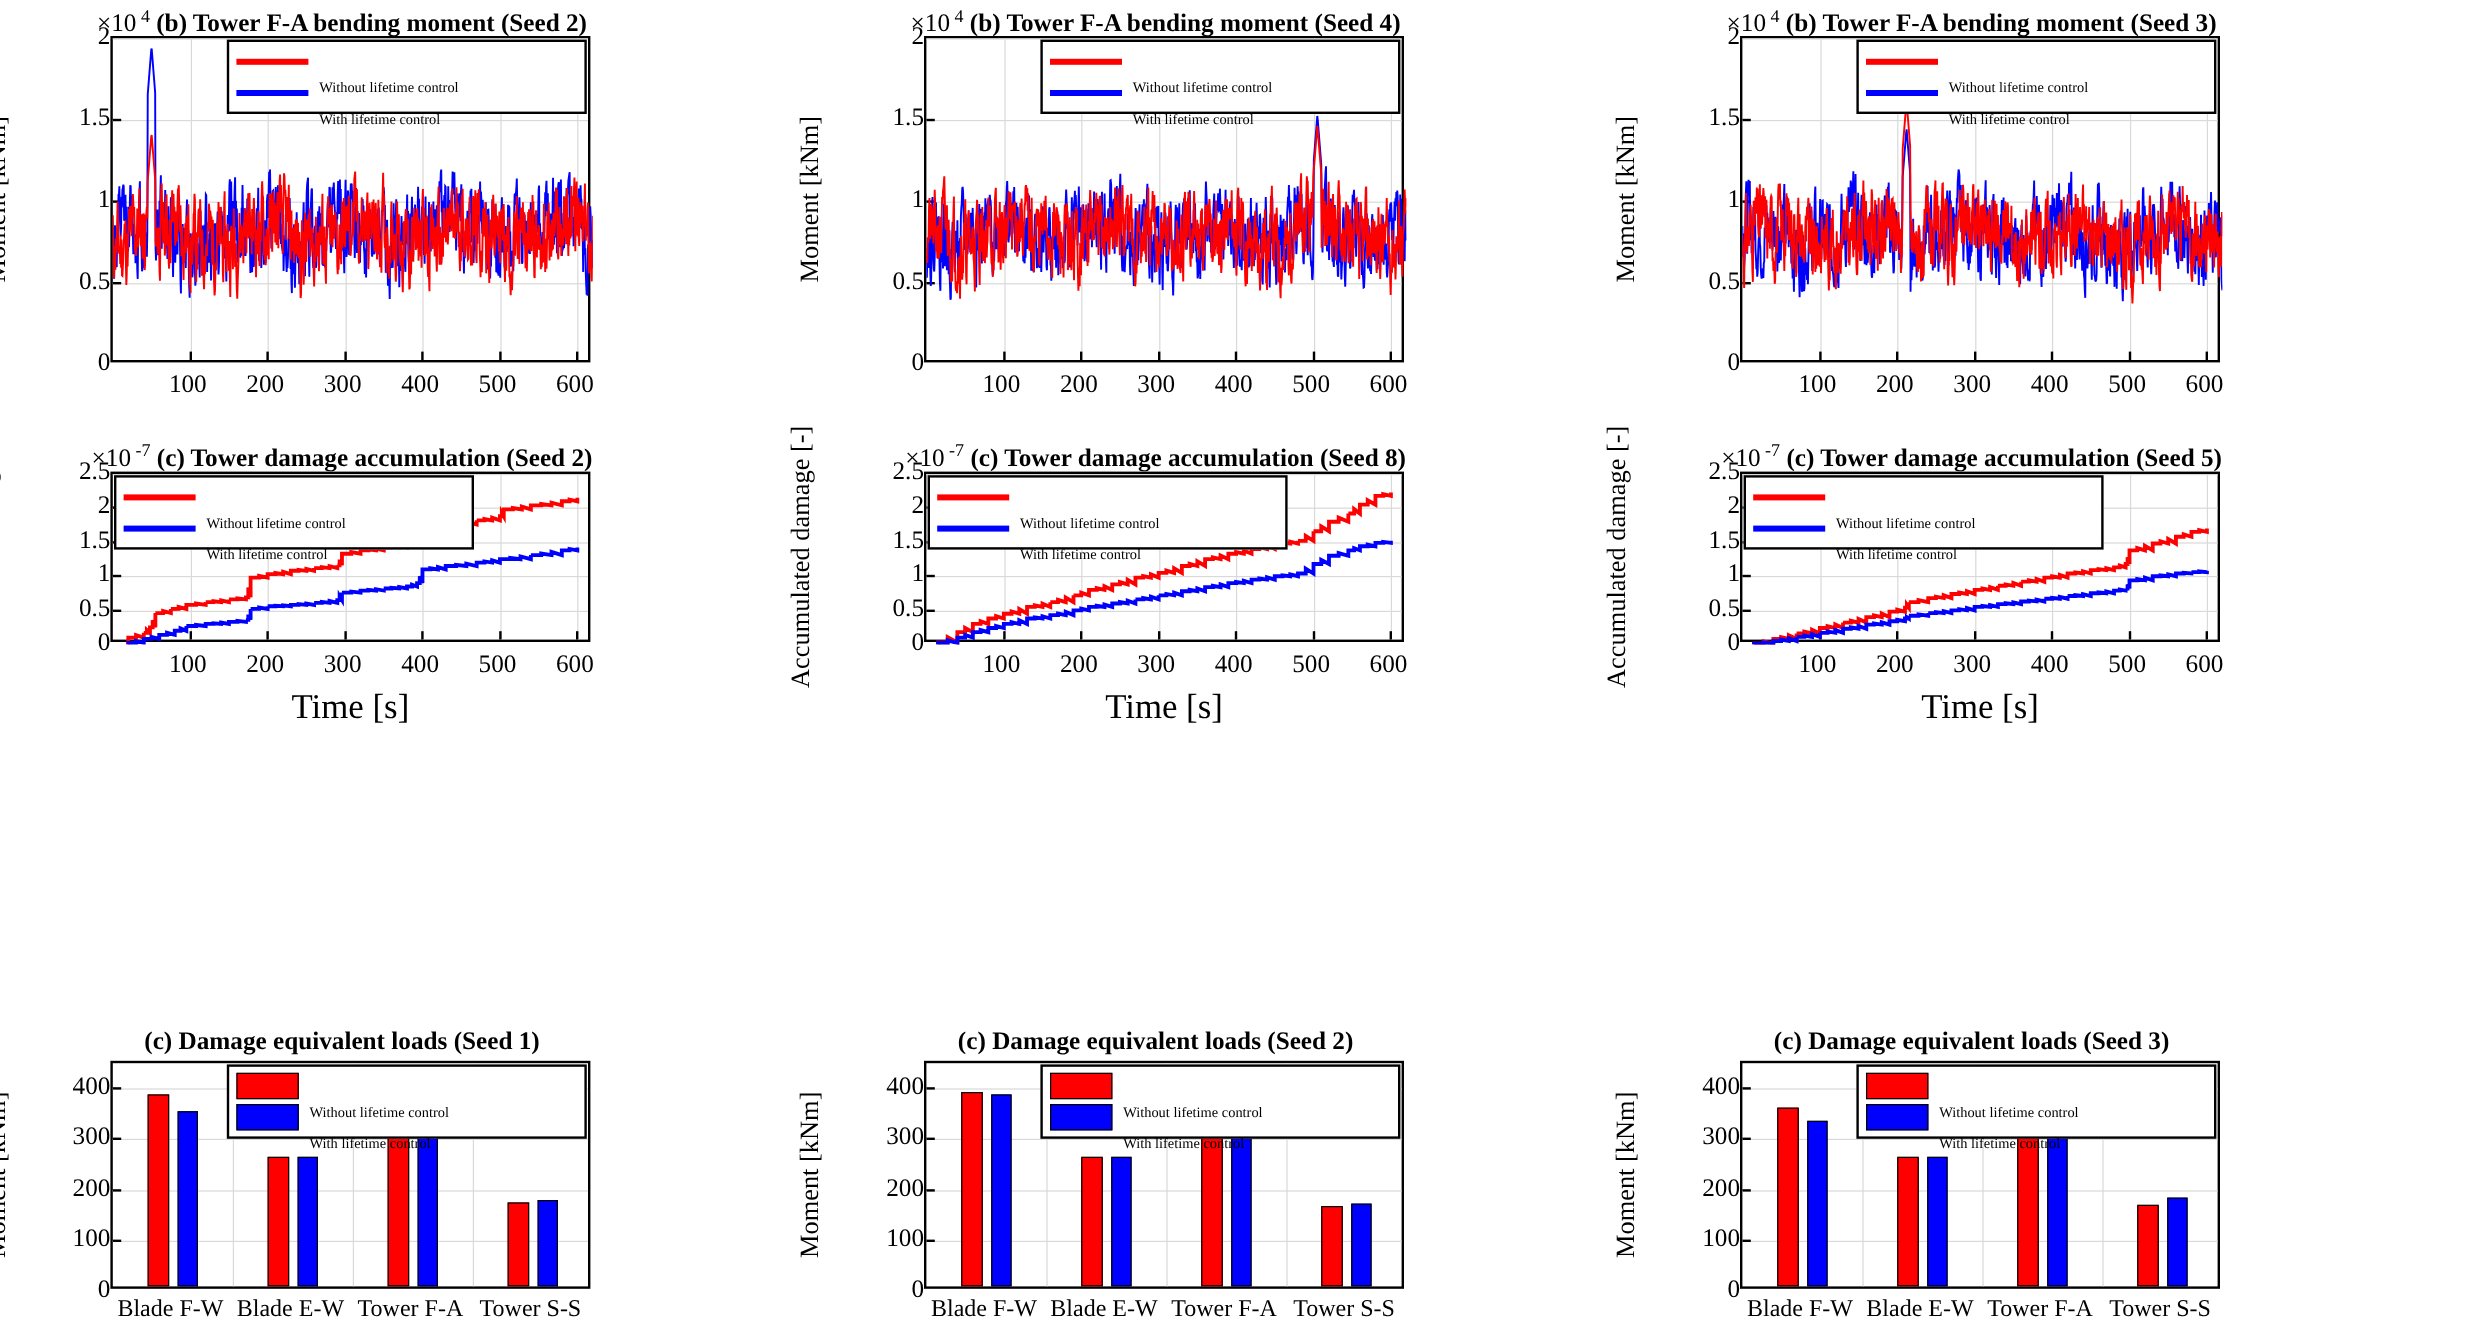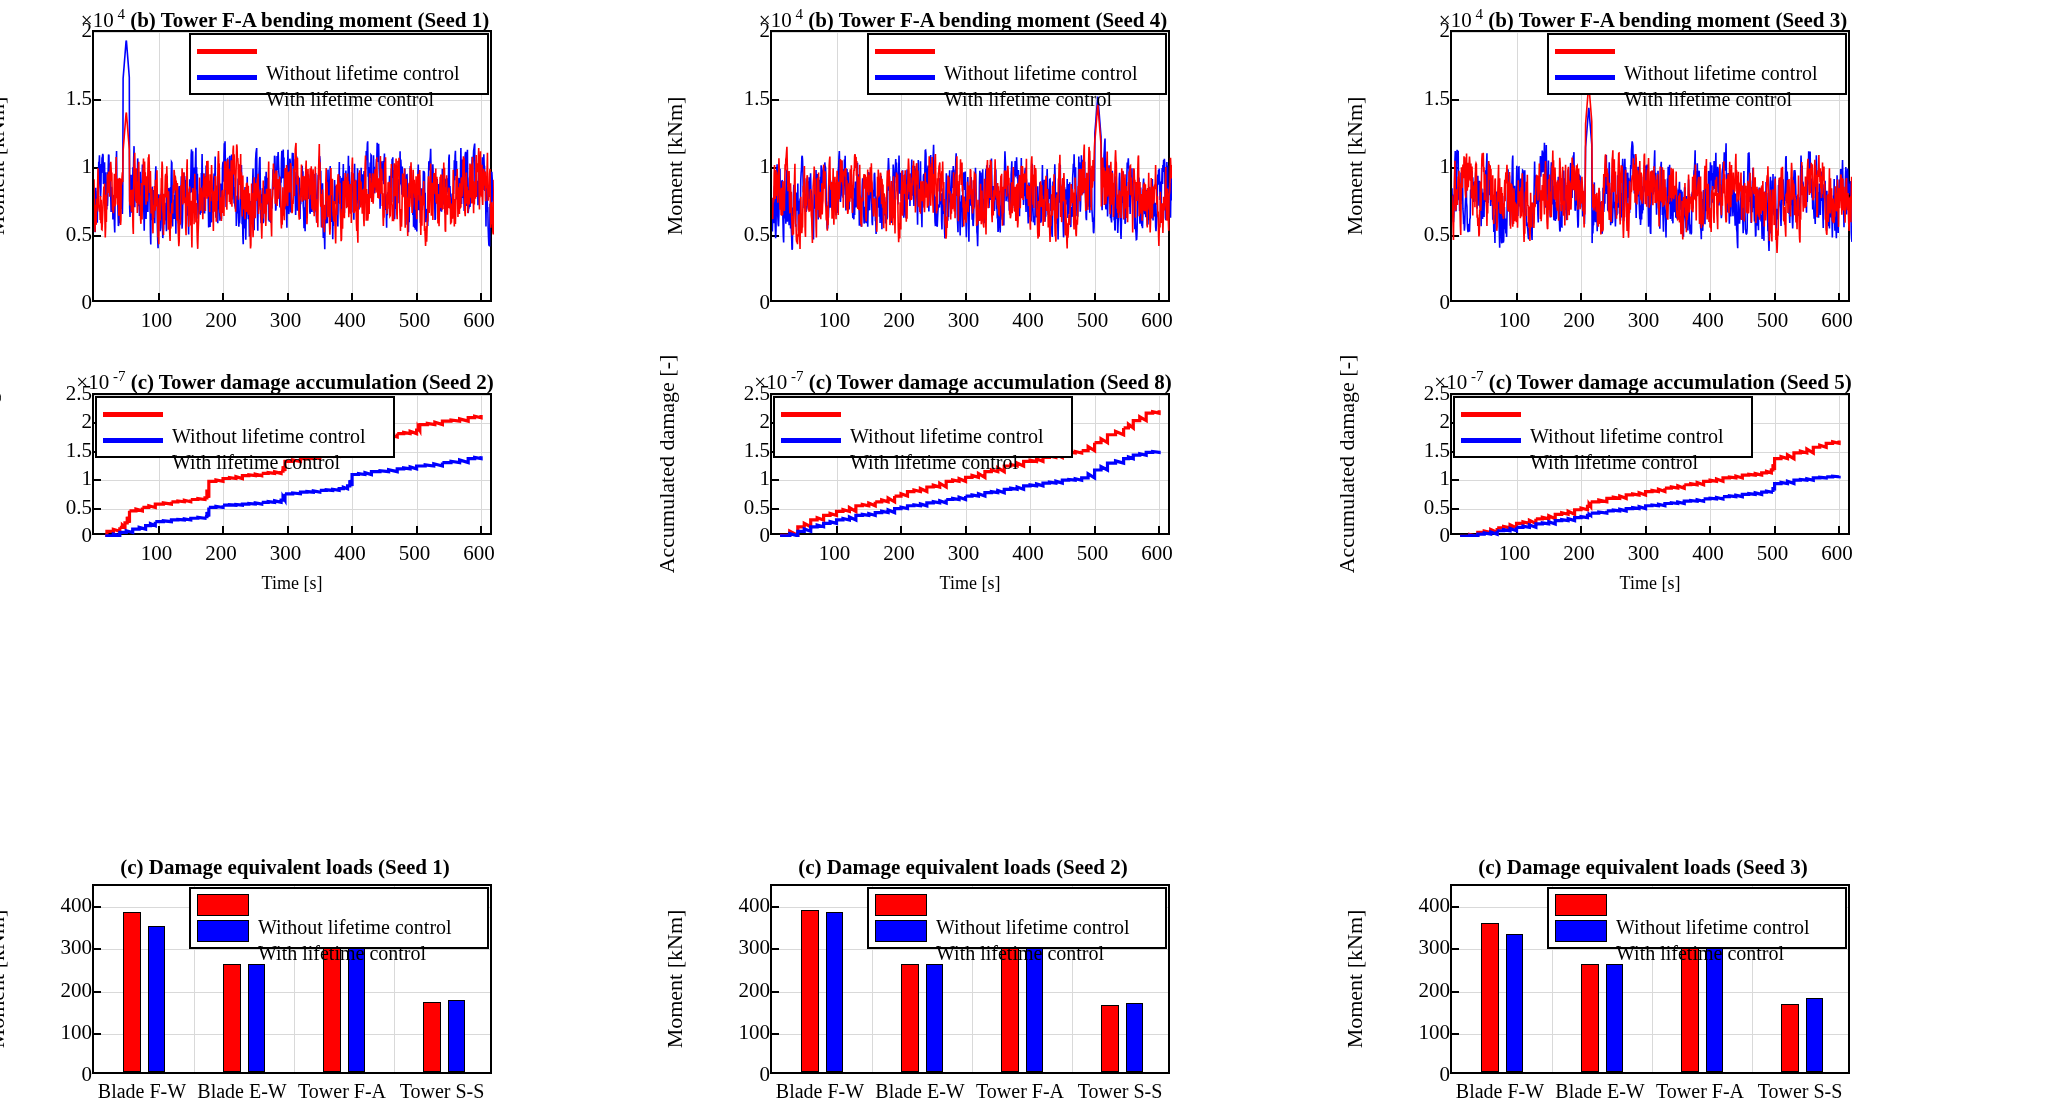--- a/index.html
+++ b/index.html
@@ -30,43 +30,43 @@
     font-size:21px;white-space:nowrap;text-align:center;
   }
   .ytickmark{position:absolute;left:0;width:7px;height:2px;background:#000;}
   .xtickmark{position:absolute;bottom:0;width:2px;height:7px;background:#000;}
 
   .ylabel{
     position:absolute;transform-origin:0 0;transform:rotate(-90deg);
     font-size:22px;white-space:nowrap;
   }
   .xlabel{
-    position:absolute;text-align:center;font-size:18px;white-space:nowrap;
+    position:absolute;text-align:center;font-size:29px;white-space:nowrap;
     transform:translateX(-50%);
   }
 
   .legend{
     position:absolute;border:2px solid #000;background:#fff;
     box-sizing:border-box;padding:3px 8px 3px 6px;
   }
   .legend .row{display:flex;align-items:center;height:26px;white-space:nowrap;}
   .legend .swatch-line{width:60px;height:5px;margin-right:9px;flex:0 0 auto;}
   .legend .swatch-box{width:52px;height:22px;margin-right:9px;flex:0 0 auto;border:1.5px solid #000;box-sizing:border-box;}
-  .legend .ltext{font-size:20px;line-height:1;margin-top:44px;}
+  .legend .ltext{font-size:12px;line-height:1;margin-top:44px;}
 
   svg.series{position:absolute;left:0;top:0;display:block;}
 
   .bar{position:absolute;bottom:0;border:1.5px solid #000;box-sizing:border-box;}
   .catlabel{position:absolute;transform:translateX(-50%);font-size:20px;white-space:nowrap;}
 </style>
 </head>
 <body>
 
 <div class="figure" id="figure">
-    <div class="ptitle" style="left: 30px; top: 6px; width: 510px;"><span class="expo">×10<sup> 4</sup></span><span> (b) Tower F-A bending moment (Seed 1)</span></div>
+    <div class="ptitle" style="left: 30px; top: 6px; width: 510px;"><span class="expo">×10<sup> 4</sup></span><span> (b) Tower F-A bending moment (Seed 2)</span></div>
     <div class="plotbox" style="left: 92px; top: 30px; width: 400px; height: 272px;">
       <div class="grid-h" style="top: 204px;"></div>
       <div class="grid-h" style="top: 136px;"></div>
       <div class="grid-h" style="top: 68px;"></div>
       <div class="grid-h" style="top: 0px;"></div>
       <div class="grid-v" style="left: 64.5161px;"></div>
       <div class="grid-v" style="left: 129.032px;"></div>
       <div class="grid-v" style="left: 193.548px;"></div>
       <div class="grid-v" style="left: 258.065px;"></div>
       <div class="grid-v" style="left: 322.581px;"></div>

